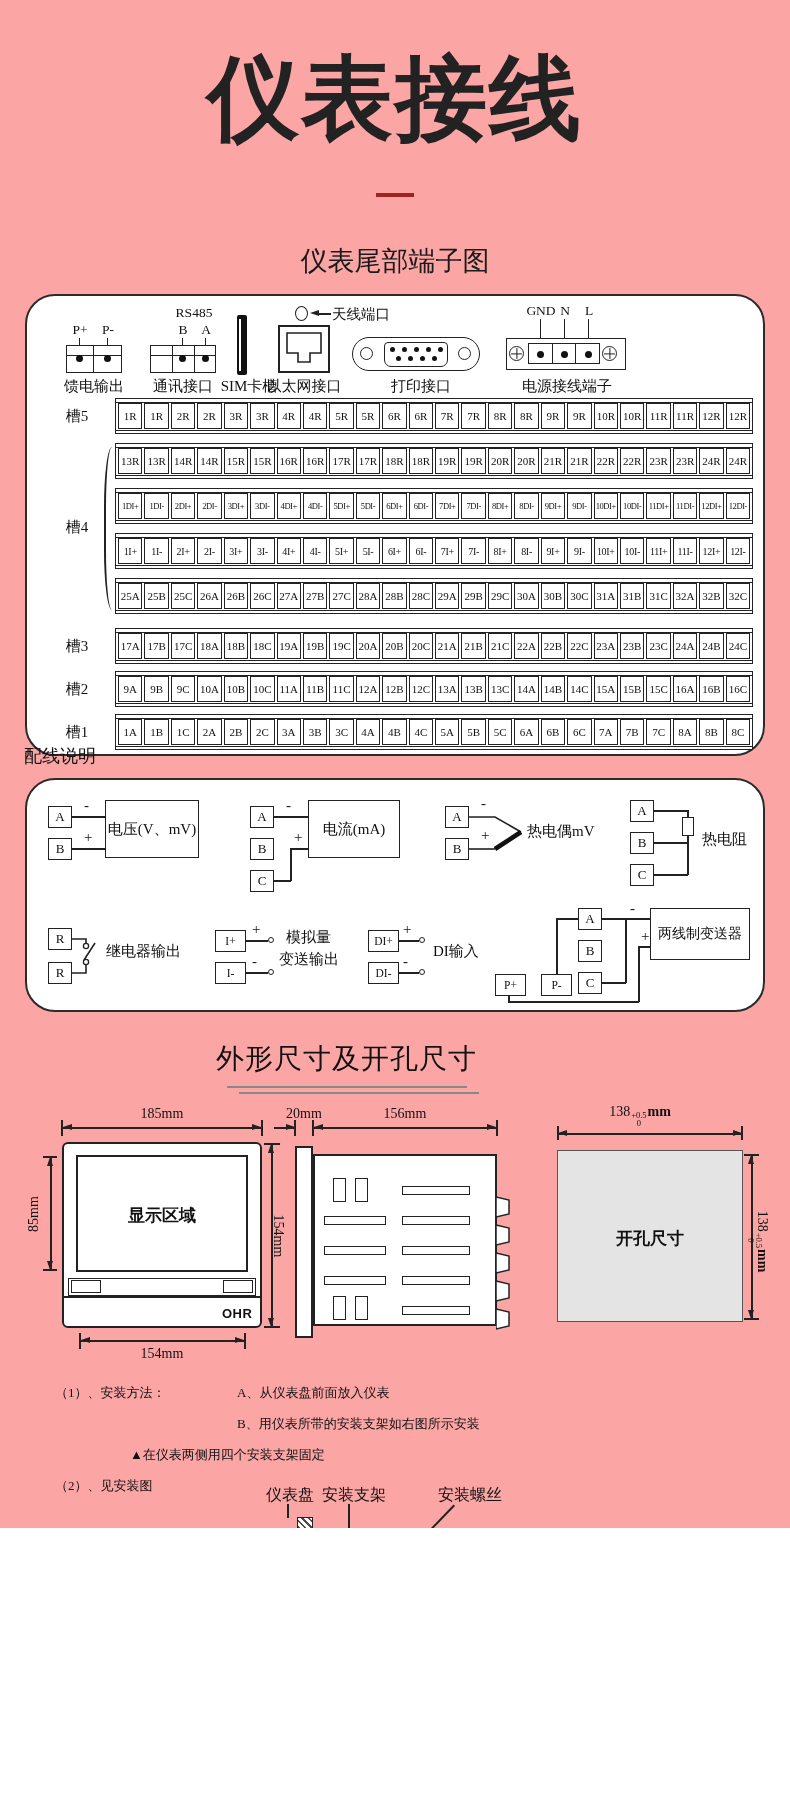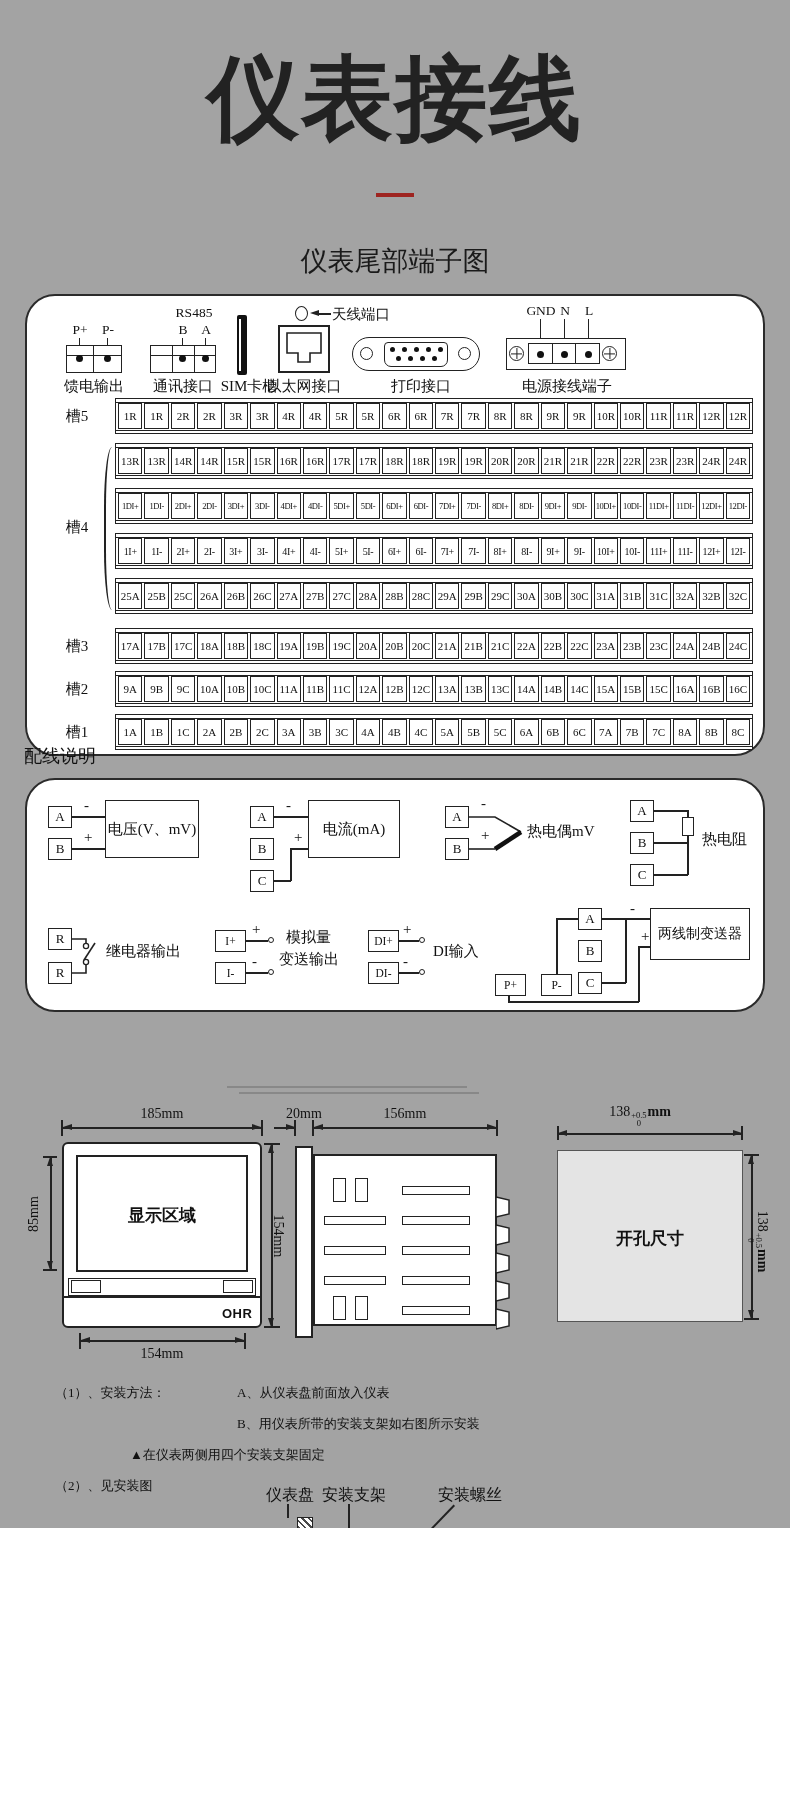--- a/index.html
+++ b/index.html
@@ -1,16 +1,16 @@
 <!DOCTYPE html>
 <html><head>
 <meta charset="utf-8">
 <style>
   html,body{margin:0;padding:0;background:#fff;}
-  #page{position:relative;width:790px;height:1528px;background:#a3a3a3;overflow:hidden;
+  #page{position:relative;width:790px;height:1528px;background:#fca5a5;overflow:hidden;
         font-family:"Liberation Serif","DejaVu Serif",serif;color:#111;}
   .abs{position:absolute;}
   .ln{position:absolute;background:#222;}
   .gln{position:absolute;background:#888;}
   .sans{font-family:"Liberation Sans","DejaVu Sans",sans-serif;}
   
   .title{left:0;right:0;top:48px;text-align:center;font-size:92px;font-weight:900;
          letter-spacing:2px;color:#222;line-height:1.1;}
   .redbar{left:50%;transform:translateX(-50%);top:193px;width:38px;height:4px;background:#9e2420;}
   .h2{left:0;right:0;top:243px;text-align:center;font-size:27px;font-weight:500;color:#1a1a1a;}
@@ -484,20 +484,21 @@
   <div class="ln" style="left:602px;top:982px;width:24px;height:1.5px;"></div>
   <div class="ln" style="left:625px;top:919px;width:1.5px;height:64px;"></div>
   <div class="ln" style="left:638px;top:946px;width:12px;height:1.5px;"></div>
   <div class="ln" style="left:638px;top:946px;width:1.5px;height:56px;"></div>
   <div class="ln" style="left:508px;top:1001px;width:131px;height:1.5px;"></div>
   <div class="ln" style="left:508px;top:996px;width:1.5px;height:6px;"></div>
   <span class="sg" style="left:630px;top:900px;">-</span>
   <span class="sg" style="left:641px;top:928px;">+</span>
   <div class="dev" style="left:650px;top:908px;width:100px;height:52px;font-size:14px;">两线制变送器</div>
 
+  <span class="abs sans" style="left:216px;top:1040px;font-size:28px;font-weight:500;letter-spacing:1px;">外形尺寸及开孔尺寸</span>
   <div class="gln" style="left:227px;top:1086px;width:240px;height:1.5px;"></div>
   <div class="gln" style="left:239px;top:1092px;width:240px;height:1.5px;"></div>
 
   <span class="dlab" style="left:162px;top:1106px;transform:translateX(-50%);">185mm</span>
   <div class="tick" style="left:61px;top:1120px;width:1.5px;height:16px;"></div>
   <div class="tick" style="left:261px;top:1120px;width:1.5px;height:16px;"></div>
   <div class="ln" style="left:63px;top:1127px;width:198px;height:1.5px;"></div>
   <div class="arw l" style="left:63px;top:1124px;"></div>
     <div class="arw r" style="left:252px;top:1124px;"></div>
   <div class="drect" style="left:62px;top:1142px;width:200px;height:186px;border-radius:6px;"></div>

